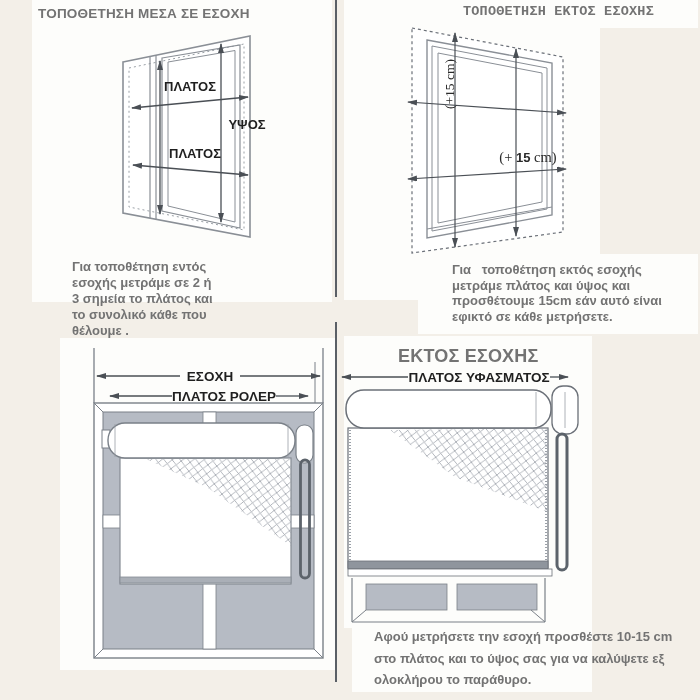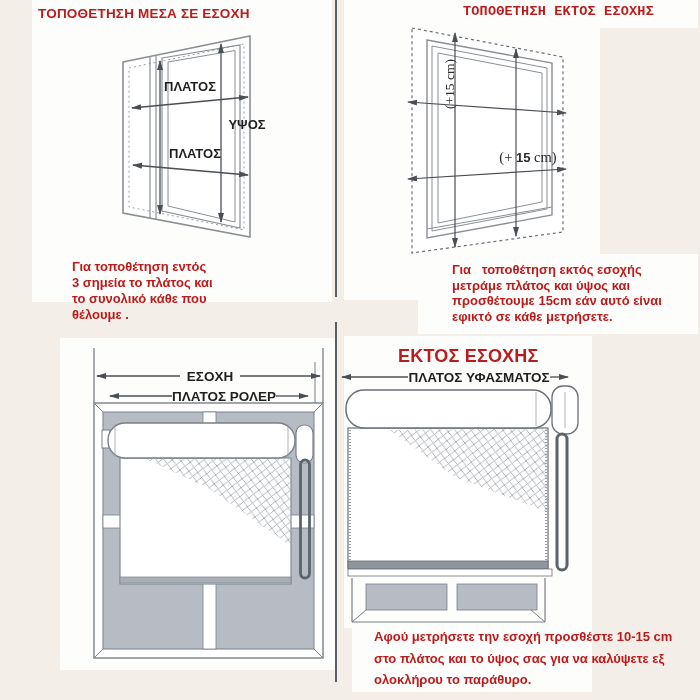--- a/index.html
+++ b/index.html
@@ -1,17 +1,17 @@
 <!DOCTYPE html>
 <html><head>
 <meta charset="utf-8">
 <style>
   html,body{margin:0;padding:0;}
   body{font-family:"Liberation Sans",sans-serif;}
-  #stage{position:relative;width:700px;height:700px;background:#f3efe8;overflow:hidden;color:#b91c1c;}
+  #stage{position:relative;width:700px;height:700px;background:#f3efe8;overflow:hidden;color:#737373;}
   .white{position:absolute;background:#fdfdfb;}
   .divider{position:absolute;left:335px;width:2px;background:#5a5f66;}
   .title{position:absolute;font-size:13.5px;font-weight:bold;letter-spacing:.2px;white-space:nowrap;}
   .note{position:absolute;font-size:13px;font-weight:bold;}
   .note-line{white-space:pre-wrap;padding-left:17px;}
   .tl-note .note-line{line-height:16px;}
   .tr-note .note-line{line-height:15.5px;}
   .br-note .note-line{line-height:21.5px;}
   svg{position:absolute;overflow:visible;}
   svg text{font-family:"Liberation Sans",sans-serif;font-weight:bold;fill:#1f1f1f;}
@@ -55,20 +55,21 @@
       <line x1="70" y1="39" x2="70" y2="192" marker-start="url(#arr1)" marker-end="url(#arr1)"></line>
       <line x1="131" y1="22" x2="131" y2="200" marker-start="url(#arr1)" marker-end="url(#arr1)"></line>
     </g>
     <text x="100" y="69" text-anchor="middle" font-size="13">ΠΛΑΤΟΣ</text>
     <text x="105" y="136" text-anchor="middle" font-size="13">ΠΛΑΤΟΣ</text>
     <text x="157" y="107" text-anchor="middle" font-size="13">ΥΨΟΣ</text>
   </svg>
 
   <div class="note tl-note" style="left:55px;top:259px;width:210px;">
     <div class="note-line">Για τοποθέτηση εντός</div>
+    <div class="note-line">εσοχής μετράμε σε 2 ή</div>
     <div class="note-line">3 σημεία το πλάτος και</div>
     <div class="note-line">το συνολικό κάθε που</div>
     <div class="note-line">θέλουμε .</div>
   </div>
 
   <div class="title" style="left:463px;top:4px;font-family:Liberation Mono, monospace;">ΤΟΠΟΘΕΤΗΣΗ ΕΚΤΟΣ ΕΣΟΧΗΣ</div>
 
   <svg style="left:400px;top:22px;" width="175" height="235" viewBox="0 0 175 235">
     <defs>
       <marker id="arr2" markerWidth="12" markerHeight="8" refX="9" refY="3" orient="auto-start-reverse" markerUnits="userSpaceOnUse">

